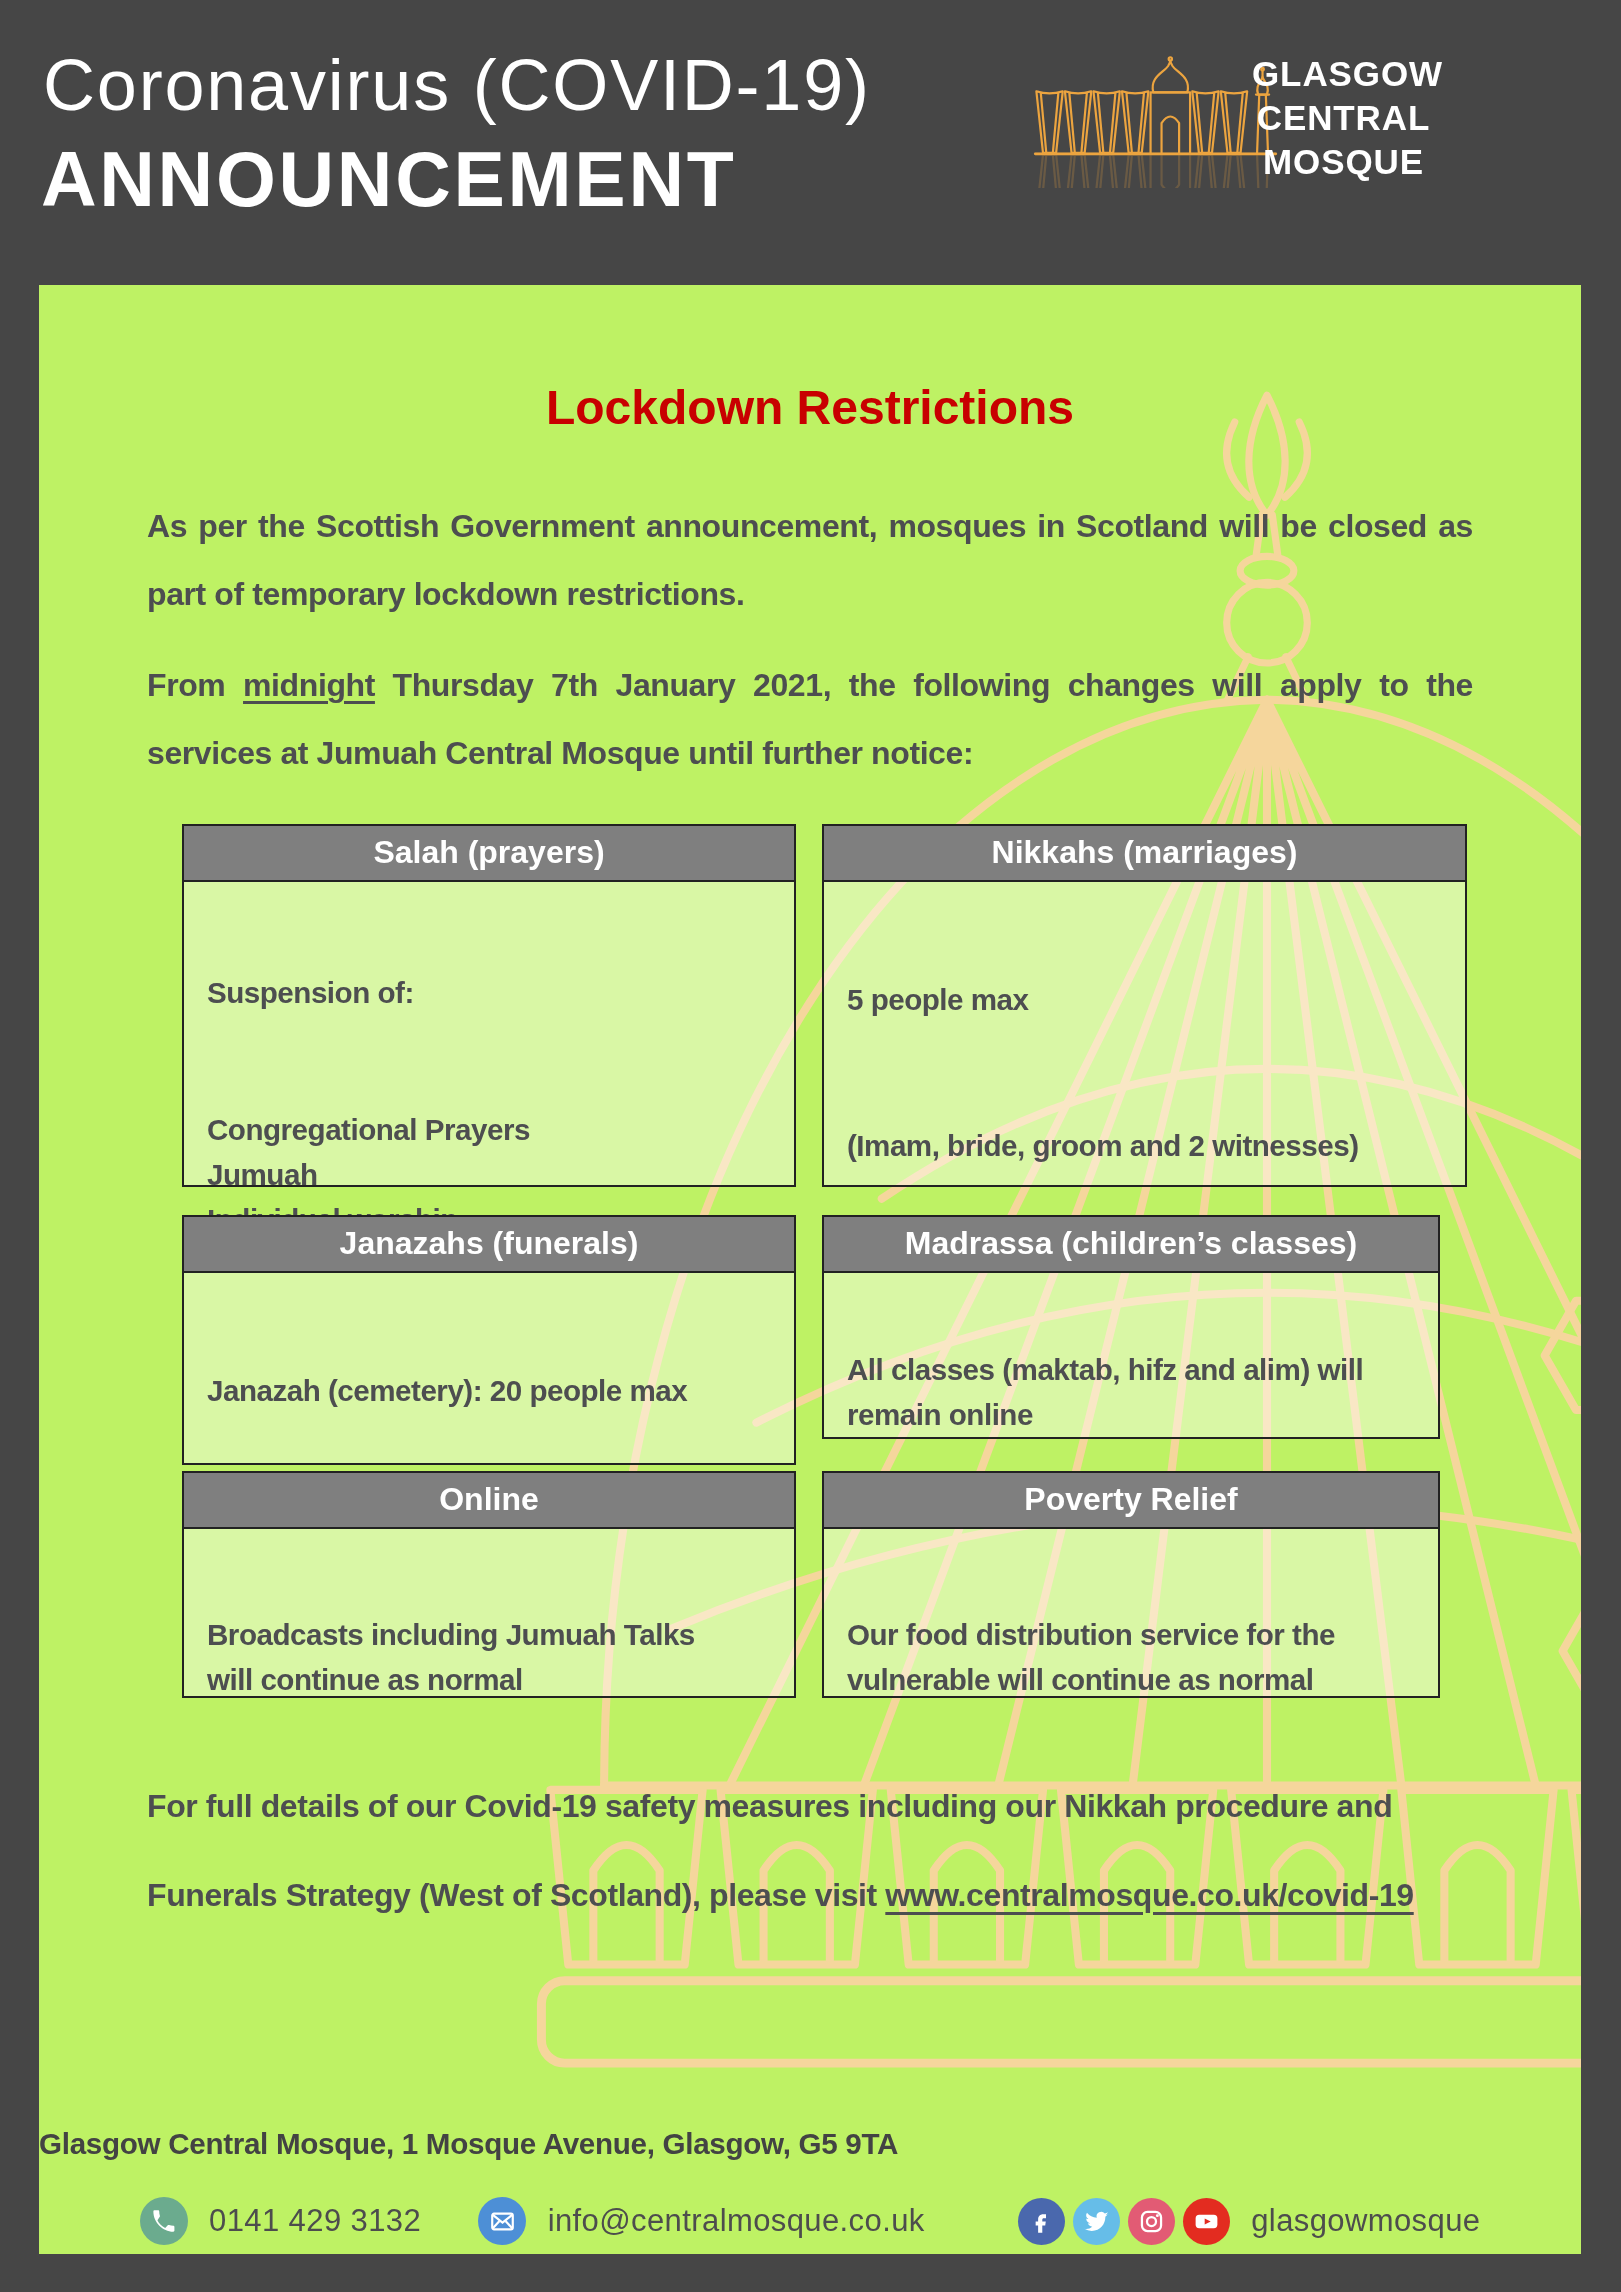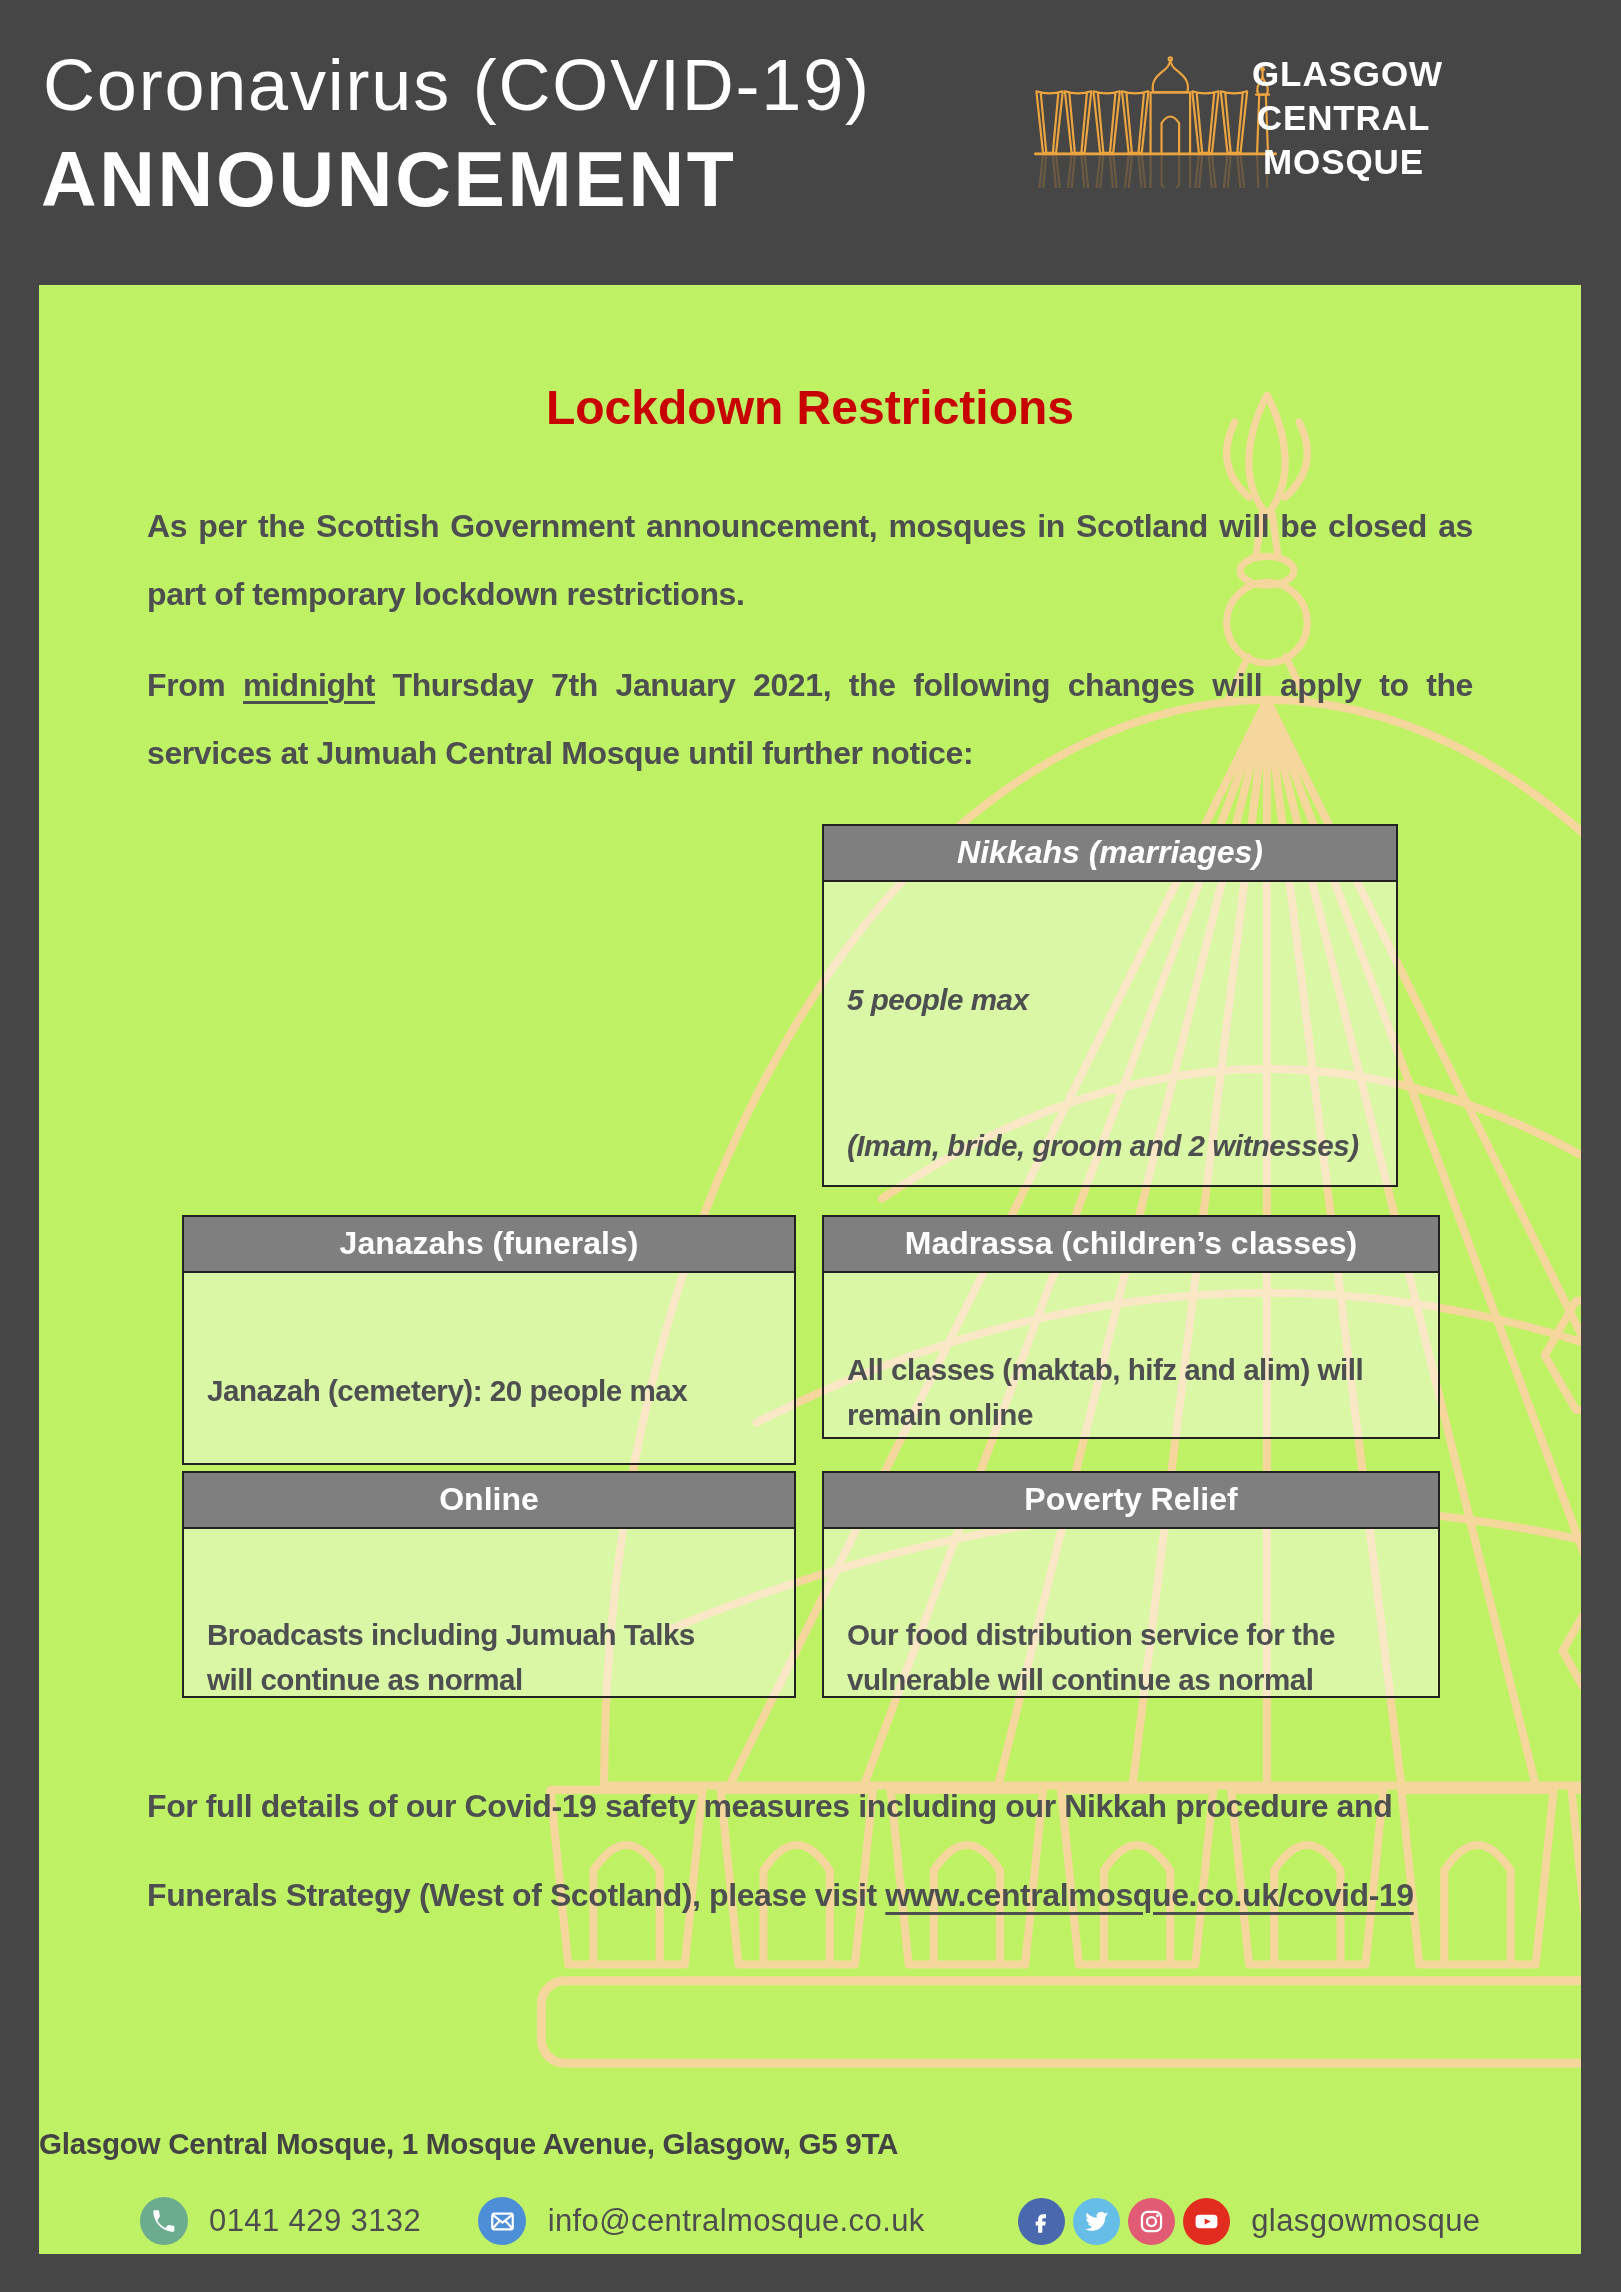--- a/index.html
+++ b/index.html
@@ -43,21 +43,21 @@
   .box{position:absolute;border:2.7px solid #222;background:rgba(255,255,255,0.42);}
   .box-head{
     height:56px;background:#7F7F7F;border-bottom:2.7px solid #222;
     color:#fff;font-size:32px;font-weight:700;text-align:center;line-height:53px;
   }
   .box-body{
     padding:0 23px;color:#4D4E50;font-size:29.6px;font-weight:700;
     letter-spacing:-0.5px;line-height:45px;white-space:pre-line;
   }
   .b1{left:143px;top:539px;width:614px;height:363px;}
-  .b2{left:783px;top:539px;width:576px;height:363px;font-style:italic;}
+  .b2{left:783px;top:539px;width:645px;height:363px;}
   .b3{left:143px;top:930px;width:614px;height:250px;}
   .b4{left:783px;top:930px;width:618px;height:224px;}
   .b5{left:143px;top:1186px;width:614px;height:227px;}
   .b6{left:783px;top:1186px;width:618px;height:227px;}
   .b1 .t1{padding-top:43px;} .b1 .t2{margin-top:47px;}
   .b2 .t1{padding-top:50px;} .b2 .t2{margin-top:56px;}
   .b3 .t1{padding-top:50px;}
   .b4 .t1{padding-top:29px;}
   .b5 .t1{padding-top:38px;}
   .b6 .t1{padding-top:38px;}
@@ -166,20 +166,29 @@
     <div class="bodypara para1">
       <div class="jline">As per the Scottish Government announcement, mosques in Scotland will be closed as</div>
       <div class="lline">part of temporary lockdown restrictions.</div>
     </div>
 
     <div class="bodypara para2">
       <div class="jline"><span>From </span><span class="und">midnight</span><span> Thursday 7th January 2021, the following changes will apply to the</span></div>
       <div class="lline">services at Jumuah Central Mosque until further notice:</div>
     </div>
 
+    <div class="box b1">
+      <div class="box-head">Salah (prayers)</div>
+      <div class="box-body">
+        <div class="t1">Suspension of:</div>
+        <div class="t2 box-text2">Congregational Prayers
+Jumuah
+Individual worship</div>
+      </div>
+    </div>
 
     <div class="box b2">
       <div class="box-head">Nikkahs (marriages)</div>
       <div class="box-body">
         <div class="t1">5 people max</div>
         <div class="t2 box-text2">(Imam, bride, groom and 2 witnesses)</div>
       </div>
     </div>
 
     <div class="box b3">

